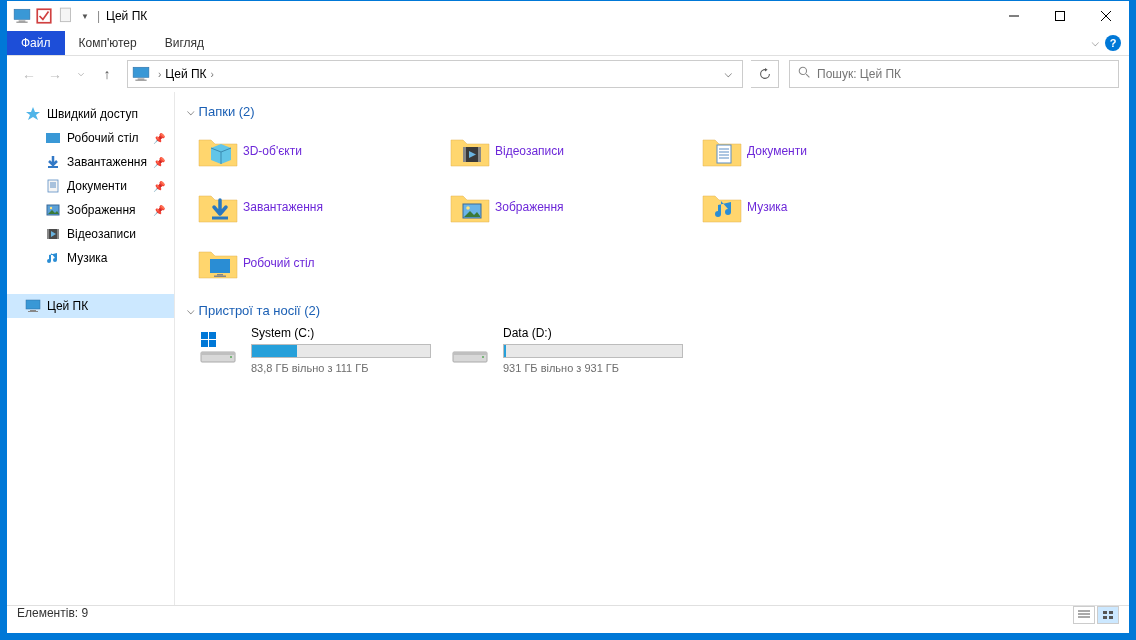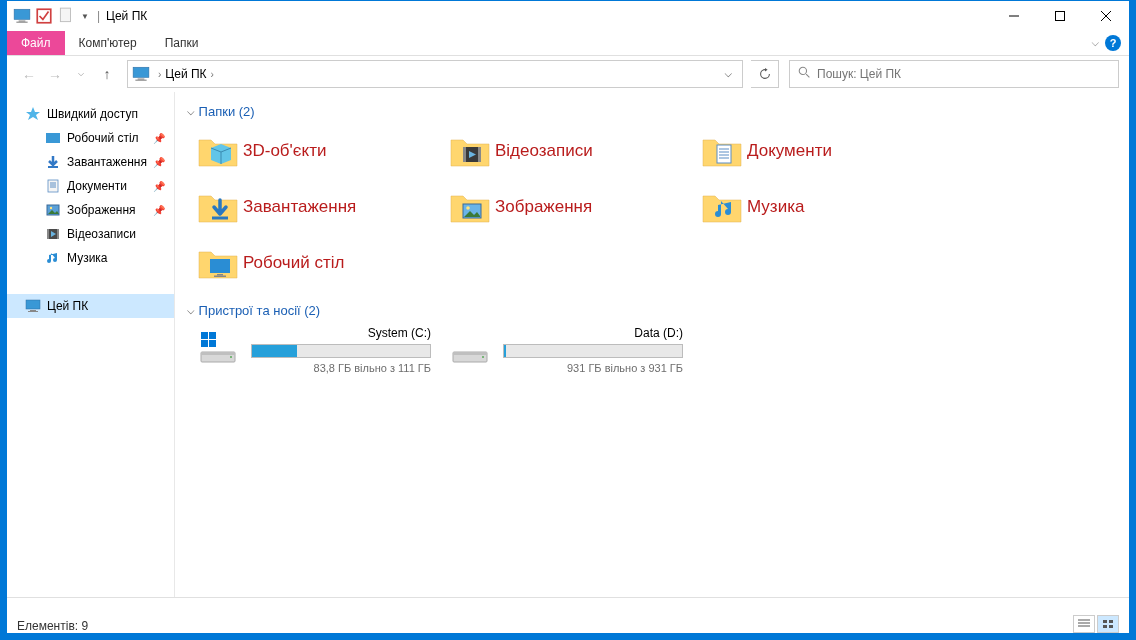--- a/index.html
+++ b/index.html
@@ -13,21 +13,21 @@
 .titlebar-sep { color: #888; margin: 0 6px; font-size: 12px; }
 .titlebar-text { font-size: 12px; color: #000; }
 .titlebar-spacer { flex: 1; }
 .win-controls { display: flex; }
 .win-btn { width: 46px; height: 30px; display: flex; align-items: center; justify-content: center; background: transparent; border: none; cursor: pointer; }
 .win-btn svg { width: 10px; height: 10px; }
 
 
 .ribbon { height: 25px; display: flex; align-items: stretch; border-bottom: 1px solid #e0e0e0; }
 .ribbon-tab { padding: 0 14px; font-size: 12px; display: flex; align-items: center; cursor: pointer; }
-.ribbon-tab.file { background: #ec4899; color: #fff; }
+.ribbon-tab.file { background: #1d4ed8; color: #fff; }
 .ribbon-tab.normal { color: #333; }
 .ribbon-spacer { flex: 1; }
 .ribbon-right { display: flex; align-items: center; padding-right: 8px; gap: 6px; }
 .help-icon { width: 16px; height: 16px; background: #0078d7; border-radius: 50%; color: #fff; font-size: 11px; display: flex; align-items: center; justify-content: center; font-weight: bold; }
 
 
 .navbar { height: 36px; display: flex; align-items: center; padding: 4px 10px; gap: 2px; }
 .nav-btn { width: 24px; height: 24px; display: flex; align-items: center; justify-content: center; border: none; background: transparent; cursor: pointer; color: #555; }
 .nav-btn.disabled { color: #bbb; }
 .nav-arrow { font-size: 14px; }
@@ -55,33 +55,33 @@
 .tree-group-gap { height: 12px; }
 
 
 .main { flex: 1; overflow-y: auto; padding: 8px 0 8px 4px; }
 .group-header { display: flex; align-items: center; font-size: 13px; color: #1a5fb4; padding: 4px 8px; cursor: pointer; }
 .group-chevron { margin-right: 4px; font-size: 10px; color: #555; }
 .group-title { color: #1a5fb4; }
 .folder-grid { display: flex; flex-wrap: wrap; padding-left: 14px; }
 .folder-item { width: 252px; height: 56px; display: flex; align-items: center; padding: 4px; cursor: pointer; gap: 4px; }
 .folder-icon { width: 42px; height: 42px; flex-shrink: 0; }
-.folder-label { font-size: 17px; color: #b91c1c; }
+.folder-label { font-size: 12px; color: #6d28d9; }
 
 .drive-grid { display: flex; flex-wrap: wrap; padding-left: 14px; }
-.drive-item { width: 252px; display: flex; align-items: flex-start; padding: 4px; cursor: pointer; gap: 12px; text-align: right; }
+.drive-item { width: 252px; display: flex; align-items: flex-start; padding: 4px; cursor: pointer; gap: 12px; }
 .drive-icon { width: 42px; height: 42px; flex-shrink: 0; }
 .drive-info { flex: 1; padding-right: 10px; }
 .drive-name { font-size: 12px; color: #000; margin-bottom: 4px; }
 .drive-bar { width: 100%; height: 14px; border: 1px solid #bcbcbc; background: #e8e8e8; position: relative; margin-bottom: 4px; }
 .drive-fill { height: 100%; background: #26a0da; }
 .drive-free { font-size: 11px; color: #6d6d6d; }
 
 
-.statusbar { height: 36px; border-top: 1px solid #e0e0e0; display: flex; align-items: flex-end; padding: 0 10px; font-size: 12px; color: #333; }
+.statusbar { height: 28px; border-top: 1px solid #e0e0e0; display: flex; align-items: flex-start; padding: 0 10px; font-size: 12px; color: #333; }
 .statusbar-spacer { flex: 1; }
 .view-btns { display: flex; gap: 2px; }
 .view-btn { width: 22px; height: 18px; border: 1px solid #ccc; display: flex; align-items: center; justify-content: center; cursor: pointer; font-size: 9px; }
 
 
 .svg-fill { width: 100%; height: 100%; }
 </style>
 </head>
 <body>
 
@@ -128,21 +128,21 @@
             <line x1="0" y1="0" x2="10" y2="10" stroke="#000" stroke-width="1"></line>
             <line x1="10" y1="0" x2="0" y2="10" stroke="#000" stroke-width="1"></line>
           </svg>
         </button>
     </div>
   </div>
 
   <div class="ribbon">
     <div class="ribbon-tab file">Файл</div>
     <div class="ribbon-tab normal">Комп'ютер</div>
-    <div class="ribbon-tab normal">Папки</div>
+    <div class="ribbon-tab normal">Вигляд</div>
     <div class="ribbon-spacer"></div>
     <div class="ribbon-right">
       <span style="color:#888;font-size:10px;cursor:pointer;">⌵</span>
       <span class="help-icon">?</span>
     </div>
   </div>
 
   <div class="navbar">
     <button class="nav-btn disabled">
         <span class="nav-arrow">←</span>

